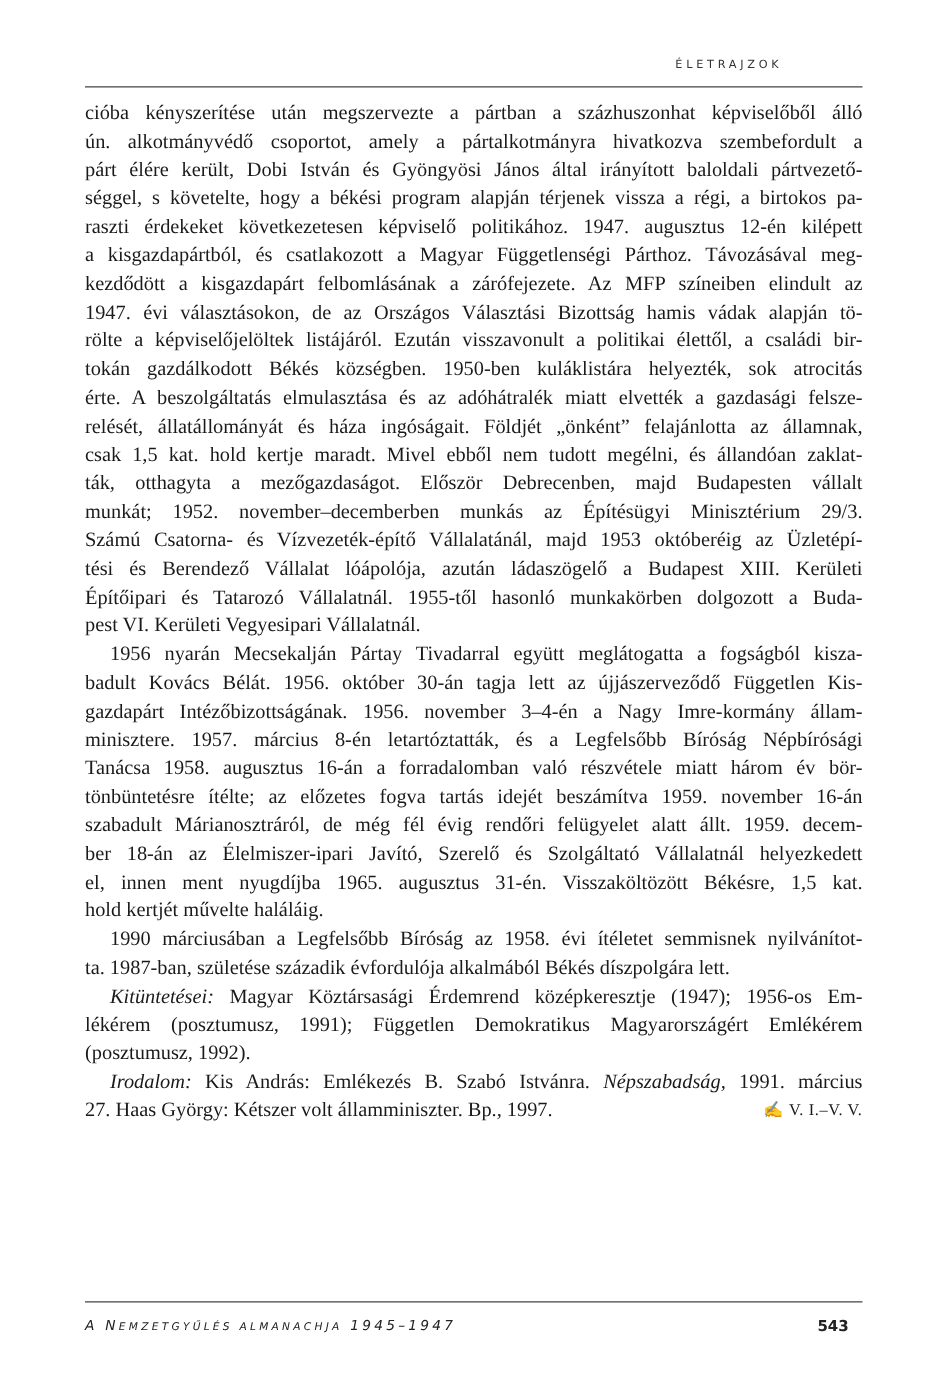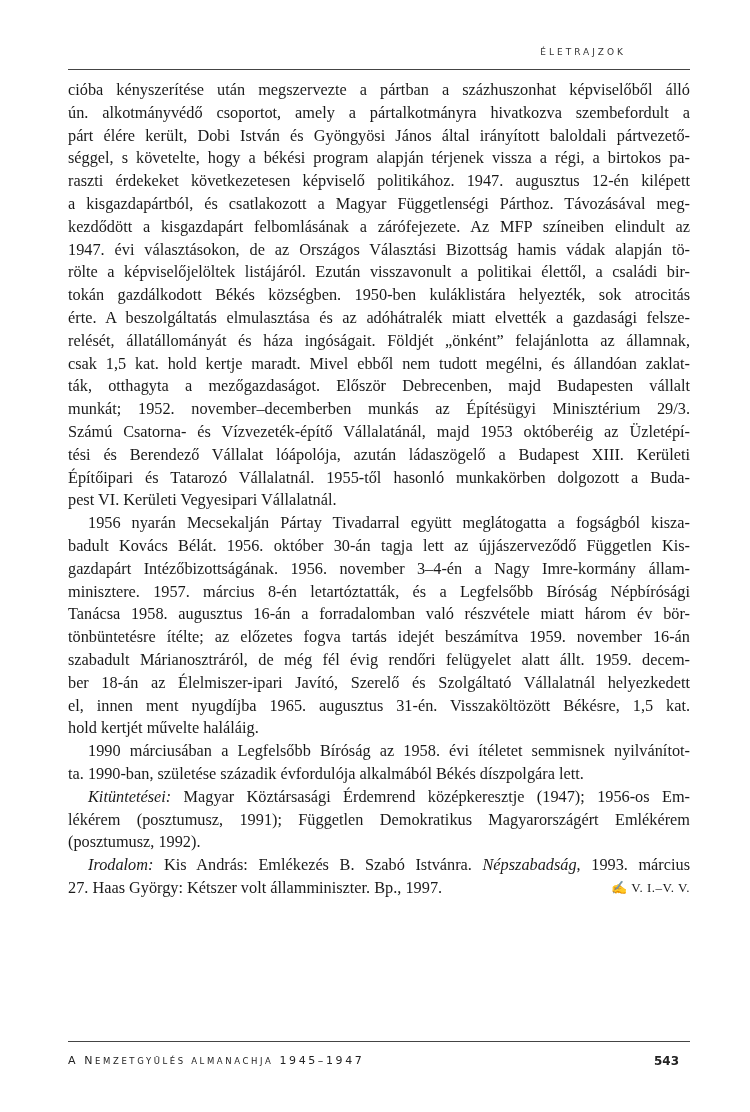--- a/index.html
+++ b/index.html
@@ -20,21 +20,21 @@
     text-align:justify; color:#1a1a1a;
   }
   .line { display:block; height:22.8px; white-space:nowrap; text-align:justify; text-align-last:justify; }
   .line.last { text-align-last:left; }
   .line.indent { padding-left:20px; }
   .it { font-style:italic; }
   .footer {
     position:absolute; top:1054px; left:68px; width:622px;
     font-family:"DejaVu Sans", sans-serif; font-size:11px; color:#222;
   }
-  .footer-title { letter-spacing:2.6px; font-size:11px; }
+  .footer-title { letter-spacing:2.6px; font-size:11px;font-style:italic; }
   .footer-title .sc { font-size:8.5px; letter-spacing:2.6px; }
   .page-number { position:absolute; right:11px; top:0; font-weight:bold; font-size:12px; }
   .author-sig { float:right; font-size:13px; letter-spacing:0.5px; }
 </style>
 </head>
 <body>
 
 <div class="page">
   <div class="running-head">ÉLETRAJZOK</div>
   <div class="rule top"></div>
@@ -63,27 +63,27 @@
     <span class="line">badult Kovács Bélát. 1956. október 30-án tagja lett az újjászerveződő Független Kis-</span>
     <span class="line">gazdapárt Intézőbizottságának. 1956. november 3–4-én a Nagy Imre-kormány állam-</span>
     <span class="line">minisztere. 1957. március 8-én letartóztatták, és a Legfelsőbb Bíróság Népbírósági</span>
     <span class="line">Tanácsa 1958. augusztus 16-án a forradalomban való részvétele miatt három év bör-</span>
     <span class="line">tönbüntetésre ítélte; az előzetes fogva tartás idejét beszámítva 1959. november 16-án</span>
     <span class="line">szabadult Márianosztráról, de még fél évig rendőri felügyelet alatt állt. 1959. decem-</span>
     <span class="line">ber 18-án az Élelmiszer-ipari Javító, Szerelő és Szolgáltató Vállalatnál helyezkedett</span>
     <span class="line">el, innen ment nyugdíjba 1965. augusztus 31-én. Visszaköltözött Békésre, 1,5 kat.</span>
     <span class="line last">hold kertjét művelte haláláig.</span>
     <span class="line indent">1990 márciusában a Legfelsőbb Bíróság az 1958. évi ítéletet semmisnek nyilvánítot-</span>
-    <span class="line last">ta. 1990-ban, születése századik évfordulója alkalmából Békés díszpolgára lett.</span>
+    <span class="line last">ta. 1987-ban, születése századik évfordulója alkalmából Békés díszpolgára lett.</span>
 
     <span class="line indent"><span class="it">Kitüntetései:</span><span> Magyar Köztársasági Érdemrend középkeresztje (1947); 1956-os Em-</span></span>
     <span class="line">lékérem (posztumusz, 1991); Független Demokratikus Magyarországért Emlékérem</span>
     <span class="line last">(posztumusz, 1992).</span>
 
-    <span class="line indent"><span class="it">Irodalom:</span><span> Kis András: Emlékezés B. Szabó Istvánra. </span><span class="it">Népszabadság</span><span>, 1993. március</span></span>
+    <span class="line indent"><span class="it">Irodalom:</span><span> Kis András: Emlékezés B. Szabó Istvánra. </span><span class="it">Népszabadság</span><span>, 1991. március</span></span>
     <span class="line last"><span>27. Haas György: Kétszer volt államminiszter. Bp., 1997.</span><span class="author-sig"><span>✍</span> <span>V. I.–V. V.</span></span></span>
   </div>
 
   <div class="rule bottom"></div>
   <div class="footer">
     <span class="footer-title"><span>A N</span><span class="sc">EMZETGYŰLÉS ALMANACHJA</span><span> 1945–1947</span></span>
     <span class="page-number">543</span>
   </div>
 </div>
 

